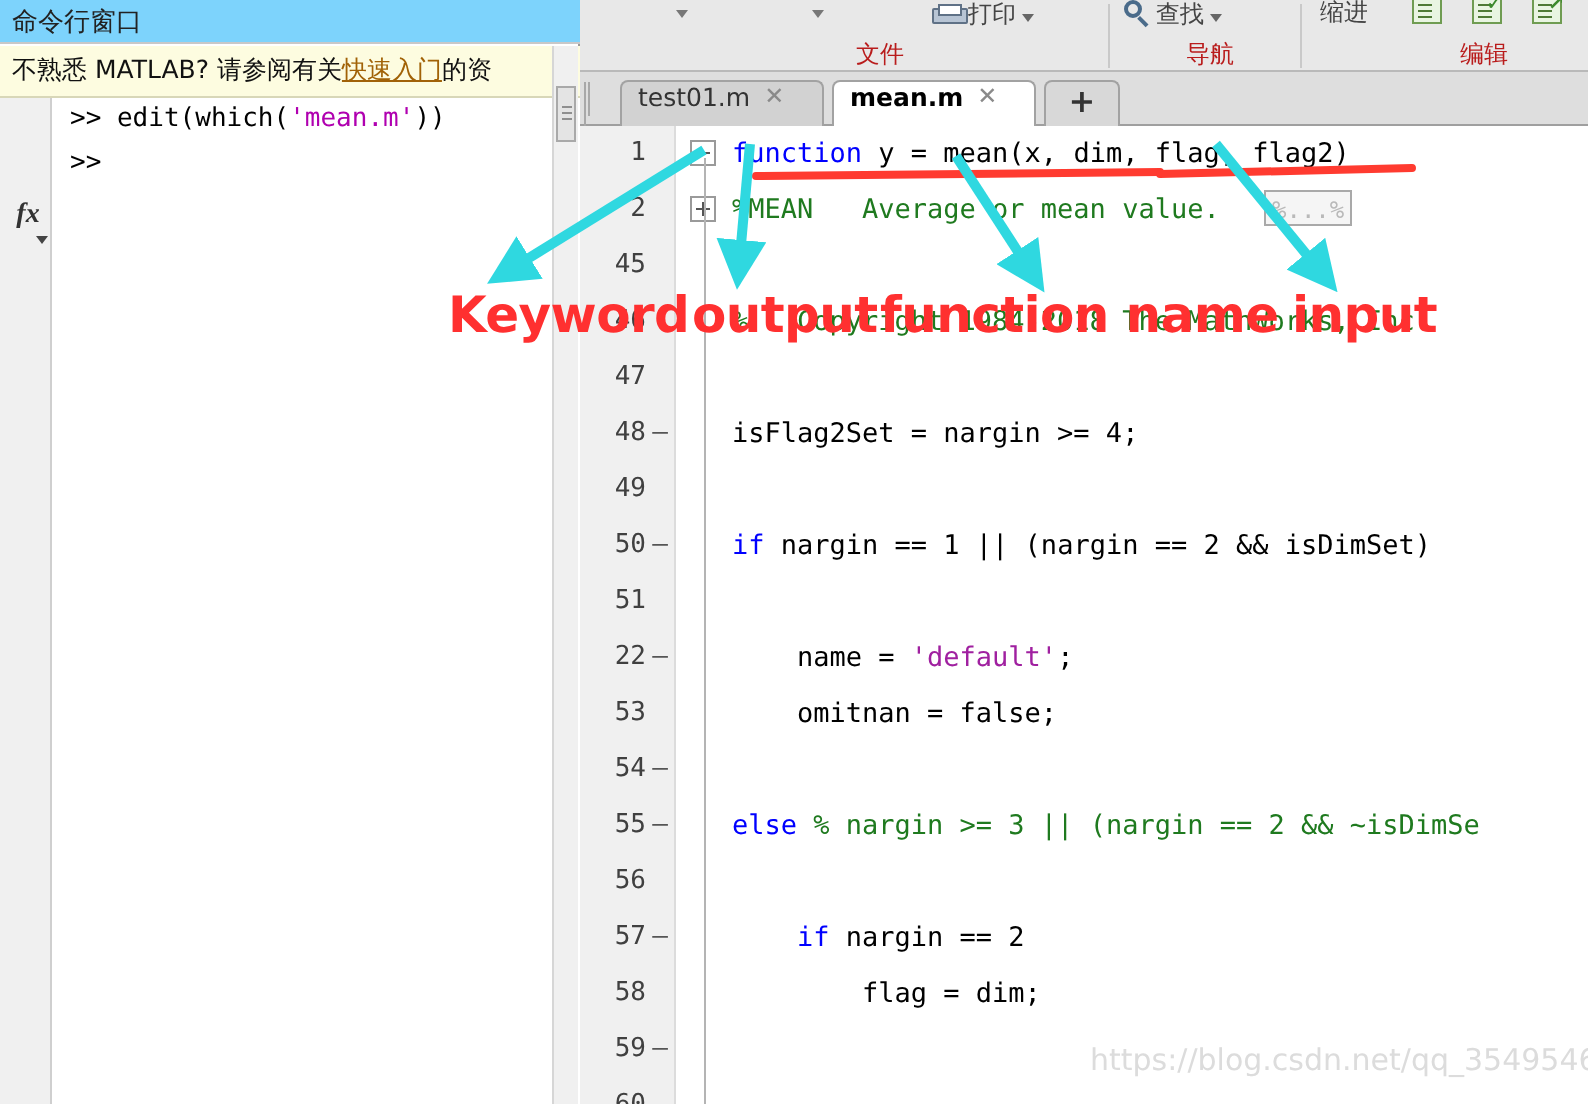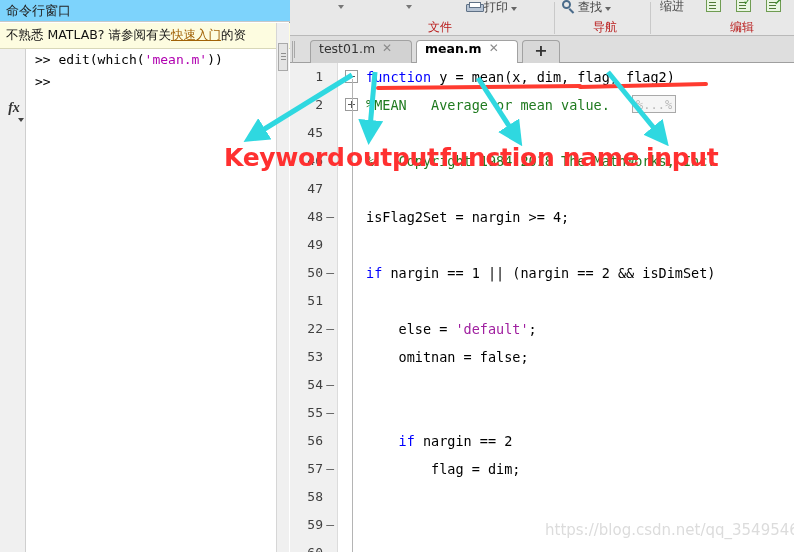--- a/index.html
+++ b/index.html
@@ -465,27 +465,30 @@
         <div class="row">
           <span class="code"></span>
         </div>
         <div class="row">
           <span class="code"><span class="kw">if</span><span> nargin == 1 || (nargin == 2 &amp;&amp; isDimSet)</span></span>
         </div>
         <div class="row">
           <span class="code"></span>
         </div>
         <div class="row">
-          <span class="code"><span>    else = </span><span class="str2">'default'</span><span>;</span></span>
+          <span class="code"><span>    name = </span><span class="str2">'default'</span><span>;</span></span>
         </div>
         <div class="row">
           <span class="code"><span>    omitnan = false;</span></span>
         </div>
         <div class="row">
           <span class="code"></span>
+        </div>
+        <div class="row">
+          <span class="code"><span class="kw">else</span><span class="cmt"> % nargin &gt;= 3 || (nargin == 2 &amp;&amp; ~isDimSe</span></span>
         </div>
         <div class="row">
           <span class="code"></span>
         </div>
         <div class="row">
           <span class="code"><span class="kw">    if</span><span> nargin == 2</span></span>
         </div>
         <div class="row">
           <span class="code"><span>        flag = dim;</span></span>
         </div>

